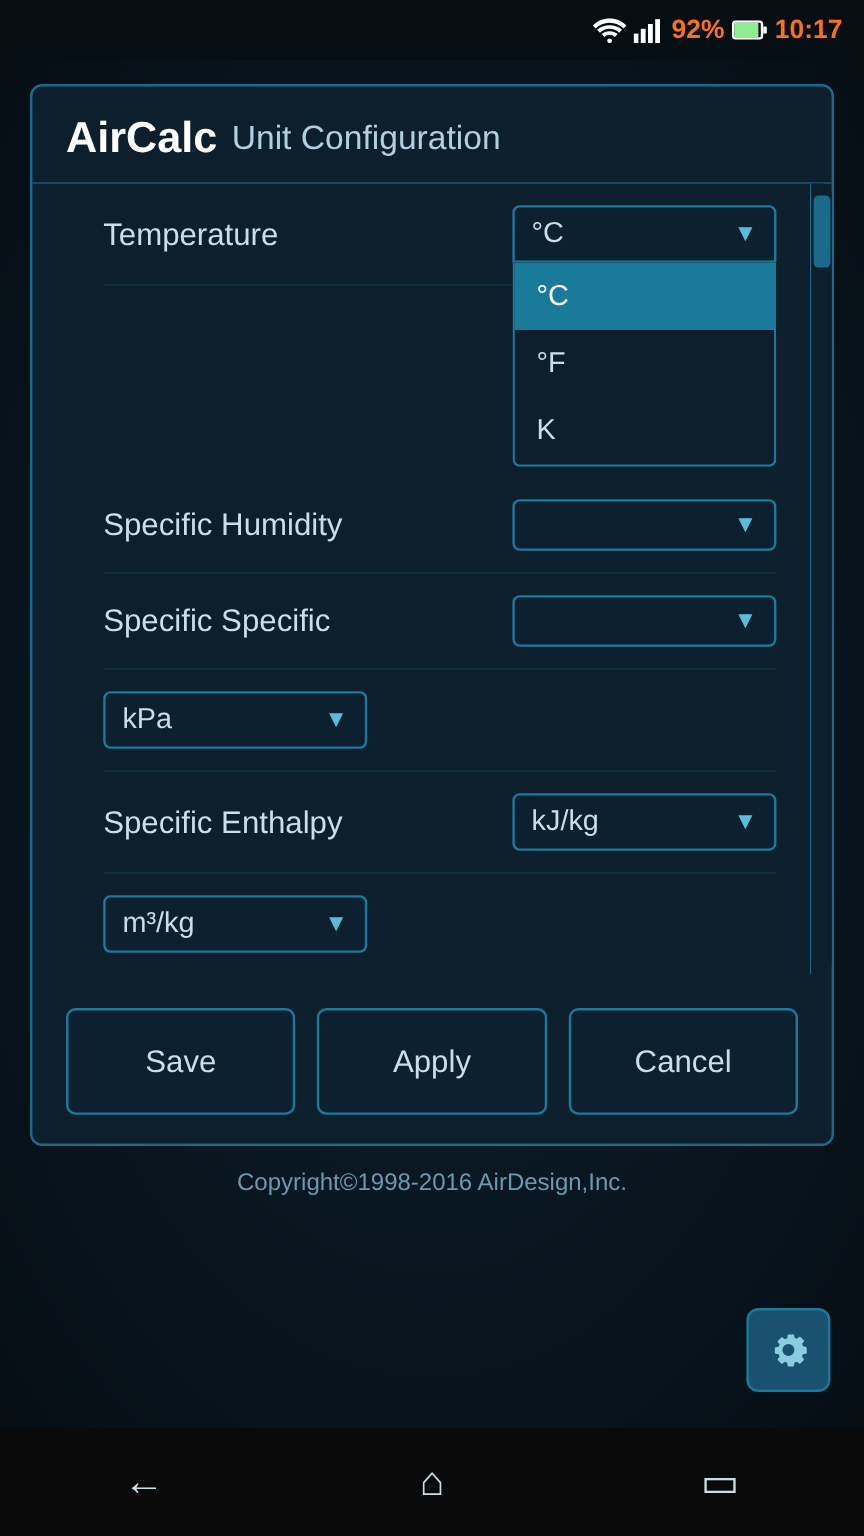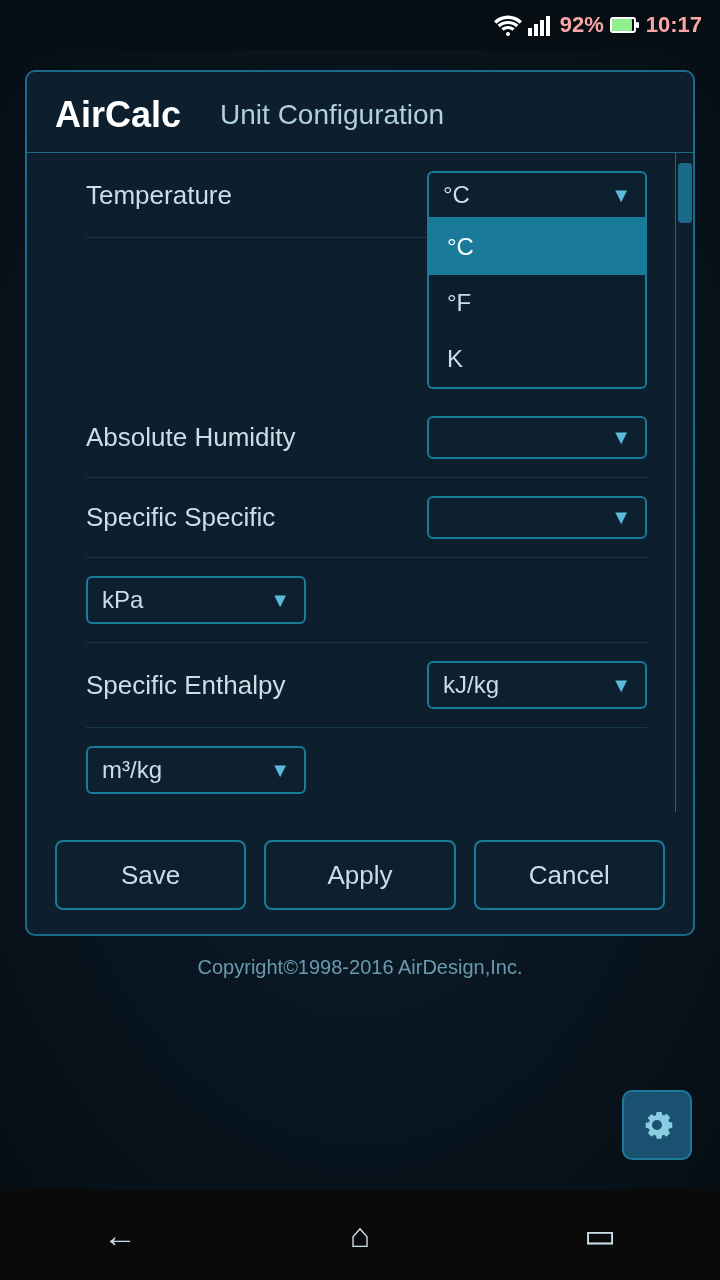--- a/index.html
+++ b/index.html
@@ -17,21 +17,21 @@
       width: 100%;
       height: 50px;
       background: #060e14;
       display: flex;
       align-items: center;
       justify-content: flex-end;
       padding-right: 18px;
       gap: 8px;
     }
     .status-bar-text {
-      color: #fca5a5;
+      color: #f97316;
       font-size: 22px;
       font-weight: bold;
     }
     .status-icons {
       display: flex;
       align-items: center;
       gap: 6px;
     }
 
     
@@ -55,21 +55,21 @@
       padding: 0 0 24px 0;
       position: relative;
     }
 
     
     .title-row {
       display: flex;
       align-items: center;
       padding: 22px 28px 16px 28px;
       border-bottom: 1.5px solid #1a6a8a;
-      gap: 39px;
+      gap: 12px;
     }
     .app-title {
       color: #fff;
       font-size: 36px;
       font-weight: bold;
     }
     .page-title {
       color: #b0cfe0;
       font-size: 28px;
       text-align: center;
@@ -176,21 +176,21 @@
 
     
     .buttons-row {
       display: flex;
       gap: 18px;
       padding: 28px 28px 0 28px;
       justify-content: center;
     }
     .btn {
       flex: 1;
-      height: 70px;
+      height: 89px;
       background: #0d2030;
       border: 2px solid #1a7a9a;
       border-radius: 8px;
       color: #c8dfe8;
       font-size: 26px;
       cursor: pointer;
       display: flex;
       align-items: center;
       justify-content: center;
     }
@@ -299,21 +299,21 @@
             </div>
             <div class="dropdown-menu">
               <div class="dropdown-item selected">°C</div>
               <div class="dropdown-item">°F</div>
               <div class="dropdown-item">K</div>
             </div>
           </div>
         </div>
 
         <div class="form-row" style="margin-top: 160px;">
-          <span class="form-label">Absolute Humidity</span>
+          <span class="form-label">Specific Humidity</span>
           <div class="dropdown">
             <span class="dropdown-value"></span>
             <span class="dropdown-arrow">▼</span>
           </div>
         </div>
 
         <div class="form-row">
           <span class="form-label">Specific Specific</span>
           <div class="dropdown">
             <span class="dropdown-value"></span>

